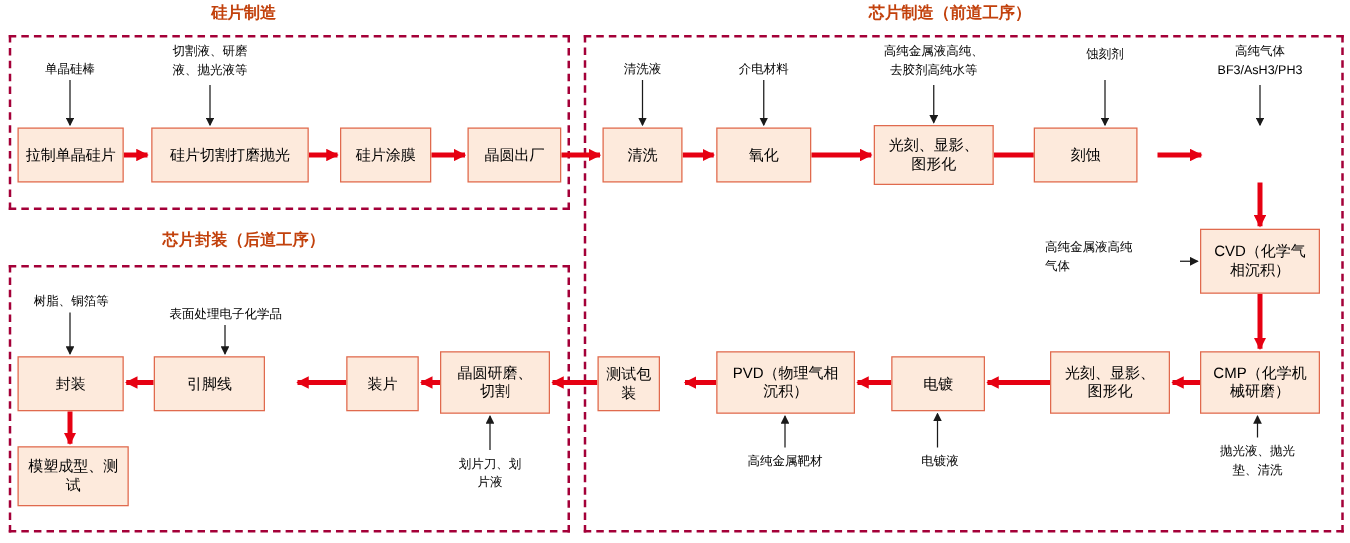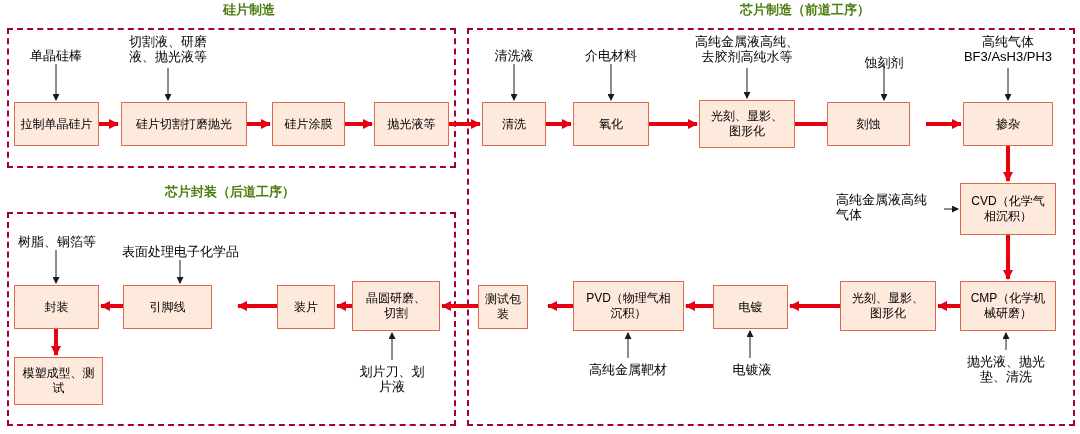--- a/index.html
+++ b/index.html
@@ -14,47 +14,47 @@
   }
   .section {
     position: absolute;
     border: 2px dashed #a40038;
     background: transparent;
   }
   .section-title {
     position: absolute;
     font-size: 13px;
     font-weight: bold;
-    text-align: right;
-    color: #4d7c0f;
+    text-align: center;
+    color: #c2410c;
     line-height: 16px;
   }
   .node {
     position: absolute;
     background: #fdeadc;
     border: 1px solid #e06a4e;
     display: flex;
     align-items: center;
     justify-content: center;
     text-align: center;
     font-size: 12px;
     line-height: 15px;
     color: #000;
     white-space: pre-line;
     padding: 2px;
   }
   .annotation {
     position: absolute;
-    font-size: 13px;
+    font-size: 10px;
     line-height: 15px;
     color: #000;
     white-space: pre-line;
     text-align: center;
   }
-  .annotation.align-left { text-align: left; }
+  .annotation.align-left { text-align: left; font-family: Liberation Mono, monospace; }
   svg.arrows {
     position: absolute;
     left: 0;
     top: 0;
     pointer-events: none;
   }
 </style>
 </head>
 <body>
 
@@ -114,28 +114,27 @@
     </g>
   </svg>
 
   <div class="section-title" style="left:115px; top:2px; width:160px">硅片制造</div>
   <div class="section-title" style="left:650px; top:2px; width:220px">芯片制造（前道工序）</div>
   <div class="section-title" style="left:95px; top:184px; width:200px">芯片封装（后道工序）</div>
 
   <div class="node" style="left:14px;  top:102px; width:85px;  height:44px">拉制单晶硅片</div>
   <div class="node" style="left:121px; top:102px; width:126px; height:44px">硅片切割打磨抛光</div>
   <div class="node" style="left:272px; top:102px; width:73px;  height:44px">硅片涂膜</div>
-  <div class="node" style="left:374px; top:102px; width:75px;  height:44px">抛光液等</div>
+  <div class="node" style="left:374px; top:102px; width:75px;  height:44px">晶圆出厂</div>
 
   <div class="node" style="left:573px; top:102px; width:76px;  height:44px">氧化</div>
   <div class="node" style="left:482px; top:102px; width:64px;  height:44px">清洗</div>
   <div class="node" style="left:699px; top:100px; width:96px;  height:48px">光刻、显影、
 图形化</div>
   <div class="node" style="left:827px; top:102px; width:83px;  height:44px">刻蚀</div>
-  <div class="node" style="left:963px; top:102px; width:90px;  height:44px">掺杂</div>
 
   <div class="node" style="left:960px; top:183px; width:96px;  height:52px">CVD（化学气
 相沉积）</div>
   <div class="node" style="left:960px; top:281px; width:96px;  height:50px">CMP（化学机
 械研磨）</div>
 
   <div class="node" style="left:840px; top:281px; width:96px;  height:50px">光刻、显影、
 图形化</div>
   <div class="node" style="left:573px; top:281px; width:111px; height:50px">PVD（物理气相
 沉积）</div>
@@ -150,21 +149,21 @@
   <div class="node" style="left:14px;  top:357px; width:89px;  height:48px">模塑成型、测
 试</div>
 
   <div class="annotation" style="left:16px;  top:48px;  width:80px">单晶硅棒</div>
   <div class="annotation" style="left:118px; top:34px;  width:100px">切割液、研磨
 液、抛光液等</div>
   <div class="annotation" style="left:479px; top:48px;  width:70px">清洗液</div>
   <div class="annotation" style="left:576px; top:48px;  width:70px">介电材料</div>
   <div class="annotation" style="left:690px; top:34px;  width:114px">高纯金属液高纯、
 去胶剂高纯水等</div>
-  <div class="annotation" style="left:849px; top:55px;  width:70px">蚀刻剂</div>
+  <div class="annotation" style="left:849px; top:36px;  width:70px">蚀刻剂</div>
   <div class="annotation" style="left:951px; top:34px;  width:114px">高纯气体
 BF3/AsH3/PH3</div>
   <div class="annotation align-left" style="left:836px; top:192px; width:108px">高纯金属液高纯
 气体</div>
   <div class="annotation" style="left:956px; top:354px; width:100px">抛光液、抛光
 垫、清洗</div>
   <div class="annotation" style="left:717px; top:362px; width:70px">电镀液</div>
   <div class="annotation" style="left:578px; top:362px; width:100px">高纯金属靶材</div>
   <div class="annotation" style="left:352px; top:364px; width:80px">划片刀、划
 片液</div>

